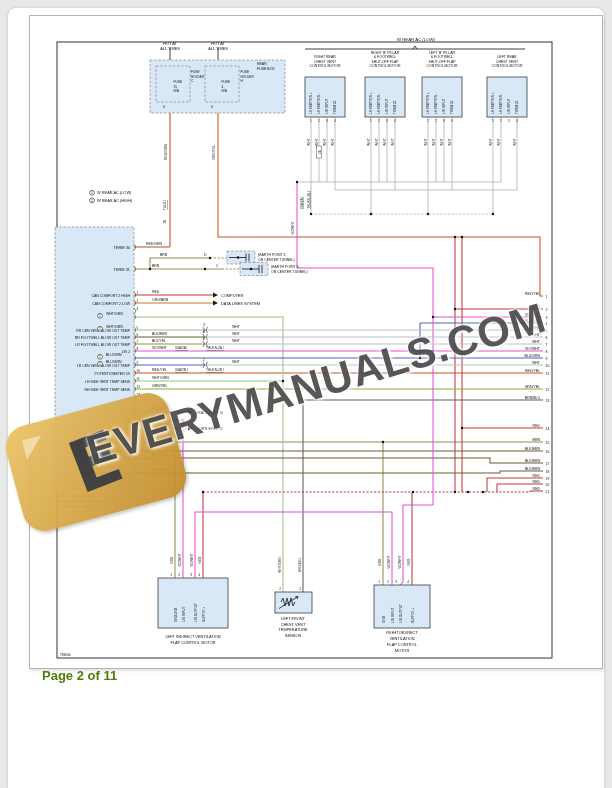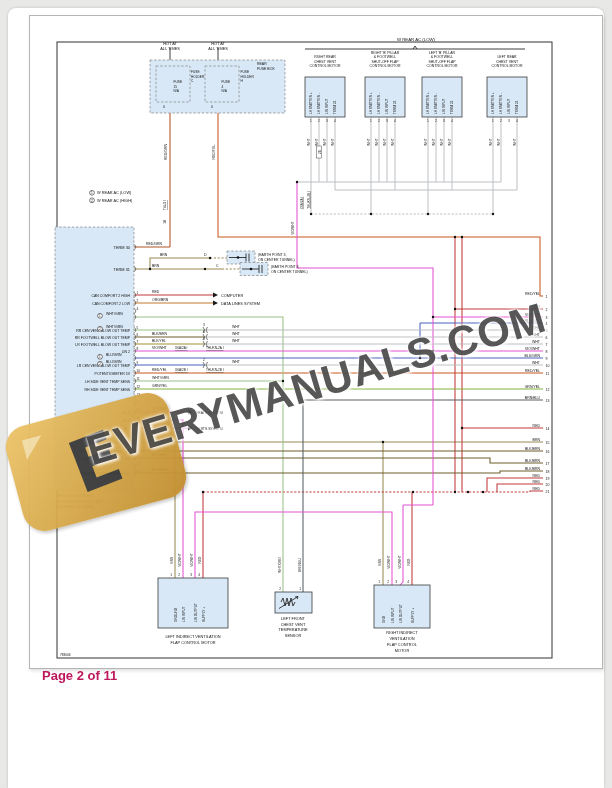--- a/index.html
+++ b/index.html
@@ -1,19 +1,19 @@
 <!DOCTYPE html>
 <html><head>
 <meta charset="utf-8">
 <style>
   html,body{margin:0;padding:0;width:612px;height:788px;background:#e8e8e6;overflow:hidden;}
   #card{position:absolute;left:8px;top:8px;width:596px;height:780px;background:#ffffff;border-radius:8px 8px 0 0;box-shadow:0 0 3px rgba(0,0,0,.18);}
   #page{position:absolute;left:29px;top:15px;width:572px;height:652px;background:#ffffff;border:1px solid #b5b5b5;box-shadow:1px 2px 3px rgba(0,0,0,.12);}
   #dsvg{position:absolute;left:0;top:0;width:612px;height:788px;}
-  #footer{position:absolute;left:42px;top:668px;font:bold 13px "Liberation Sans",sans-serif;color:#be185d;}
+  #footer{position:absolute;left:42px;top:668px;font:bold 13px "Liberation Sans",sans-serif;color:#4d7c0f;}
   #wm-logo{position:absolute;left:12px;top:408px;width:168px;height:108px;border-radius:22px;background:linear-gradient(135deg,#ecc469,#c08c2c);transform:rotate(-15deg);display:flex;align-items:center;justify-content:center;opacity:.95;box-shadow:1px 2px 4px rgba(0,0,0,.25);}
   #wm-logo .e{font:900 72px "DejaVu Sans",sans-serif;color:#3a3a3a;transform:rotate(-6deg);}
   #wm-logo .fold{position:absolute;left:18px;top:14px;width:0;height:0;border-left:20px solid #f4e3b5;border-bottom:20px solid transparent;opacity:.8;}
   #wm-text{position:absolute;left:88px;top:428px;transform:rotate(-16.5deg);transform-origin:0 50%;font:800 42px "Liberation Sans",sans-serif;letter-spacing:1px;color:#4c4c4c;white-space:nowrap;text-shadow:0 0 2px #fff,0 0 4px #fff,2px 2px 3px rgba(255,255,255,.85);opacity:.93;}
   
   text{font-family:"Liberation Sans",sans-serif;fill:#151515;}
   .f3{font-size:3.2px}.f34{font-size:3.5px}.f38{font-size:3.9px}.f42{font-size:4.3px}
   .mid{text-anchor:middle}.end{text-anchor:end}.u{text-decoration:underline}
   .blk{stroke:#2a2a2a;stroke-width:.9;fill:none}
   .frame{stroke:#333;stroke-width:1;fill:none}

